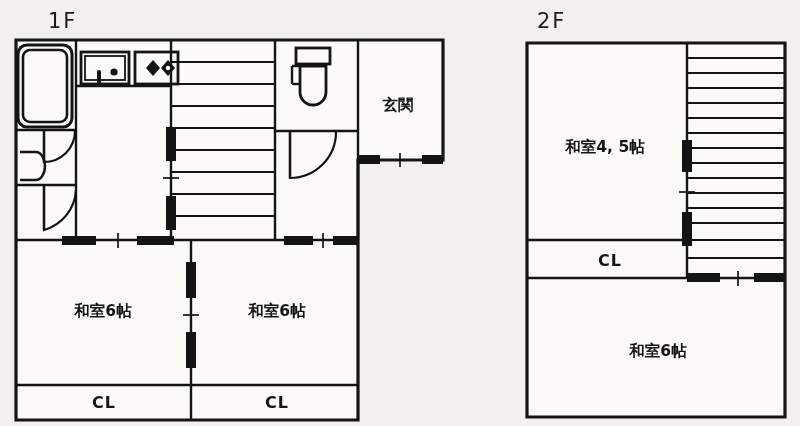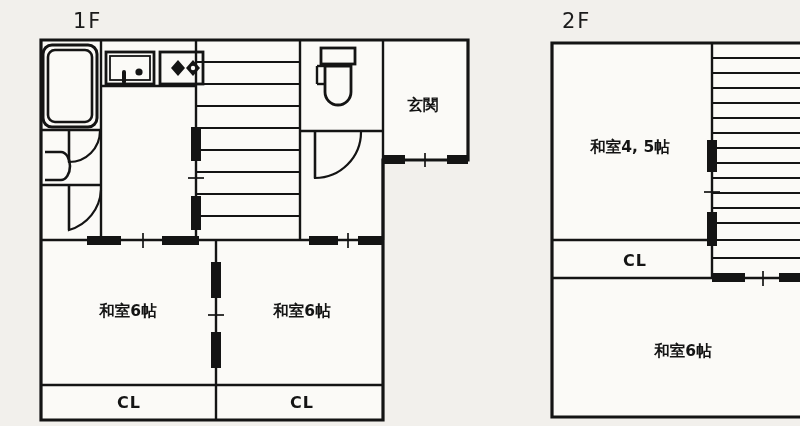--- a/index.html
+++ b/index.html
@@ -3,21 +3,21 @@
 <meta charset="utf-8">
 <style>
   html,body{margin:0;padding:0;}
   body{
     width:800px;height:426px;
     background:#f2f0ec;
     font-family:"Liberation Sans","DejaVu Sans",sans-serif;
     overflow:hidden;
     position:relative;
   }
-  #plan-root{position:absolute;inset:0;margin-left:25px;}
+  #plan-root{position:absolute;inset:0;}
   svg{display:block;}
   .floor-title{
     font-family:"DejaVu Sans",sans-serif;
     font-size:21px;
     fill:#1b1b1b;
     letter-spacing:2px;
   }
   .room-label{
     font-family:"DejaVu Sans",sans-serif;
     font-size:15.5px;

